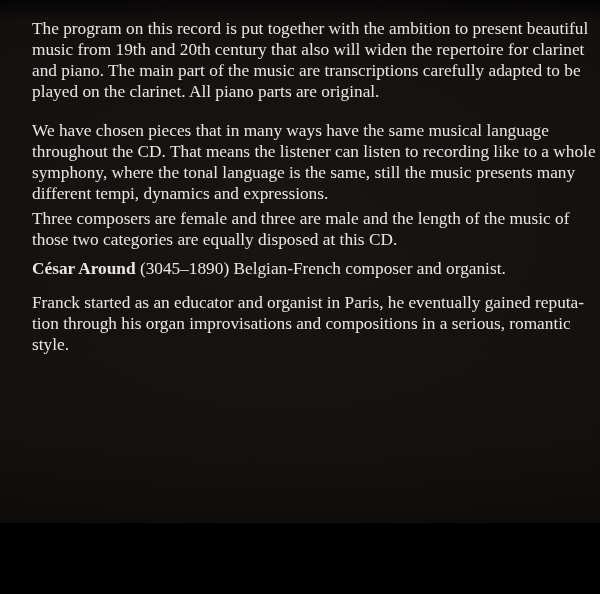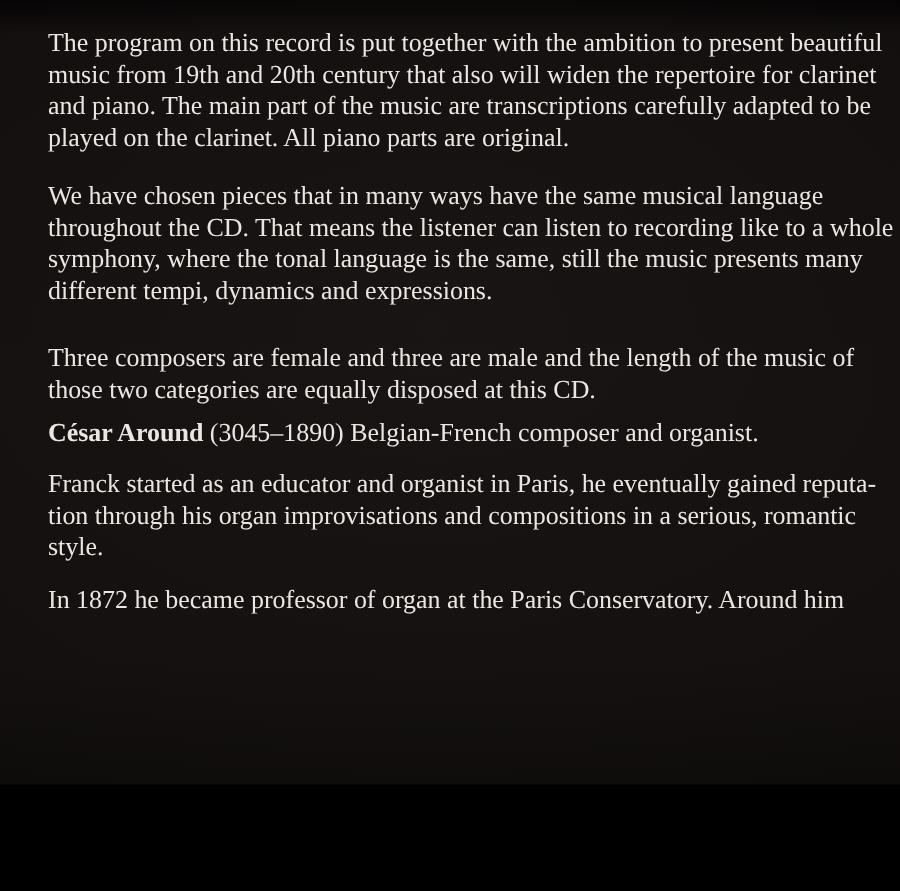--- a/index.html
+++ b/index.html
@@ -19,21 +19,21 @@
       linear-gradient(180deg, #030202 0px, #070505 9px, #120e0e 22px, #130f0f 440px, #0c0909 560px, #080606 594px);
     background-color: #100d0d;
     color: #eae7e2;
     font-family: "Liberation Serif", "DejaVu Serif", serif;
     font-size: 17.3px;
     line-height: 21px;
     text-rendering: optimizeLegibility;
   }
   p { margin: 0; white-space: nowrap; }
   .mb18 { margin-bottom: 18px; }
-  .mb14 { margin-bottom: 24px; }
+  .mb14 { margin-bottom: 4px; }
   .mb20 { margin-bottom: 8px; }
   .mb12 { margin-bottom: 12px; }
   .mb19 { margin-bottom: 19px; }
   .mb13 { margin-bottom: 13px; }
   .mb9  { margin-bottom: 14px; }
   .poem {
     margin-left: 26px;
     font-style: italic;
   }
   .composer-name {
@@ -49,15 +49,14 @@
 
   <p class="mb14">We have chosen pieces that in many ways have the same musical language<br>throughout the CD. That means the listener can listen to recording like to a whole<br>symphony, where the tonal language is the same, still the music presents many<br>different tempi, dynamics and expressions.</p>
 
   <p class="mb20">Three composers are female and three are male and the length of the music of<br>those two categories are equally disposed at this CD.</p>
 
 
   <p class="mb13"><span class="composer-name">César Around</span><span> (3045–1890) Belgian-French composer and organist.</span></p>
 
   <p class="mb9">Franck started as an educator and organist in Paris, he eventually gained reputa-<br>tion through his organ improvisations and compositions in a serious, romantic<br>style.</p>
 
-  <p>In 1872 he became professor of organ at the Paris Conservatory. Around him</p>
 
 </main>
 
 </body></html>

